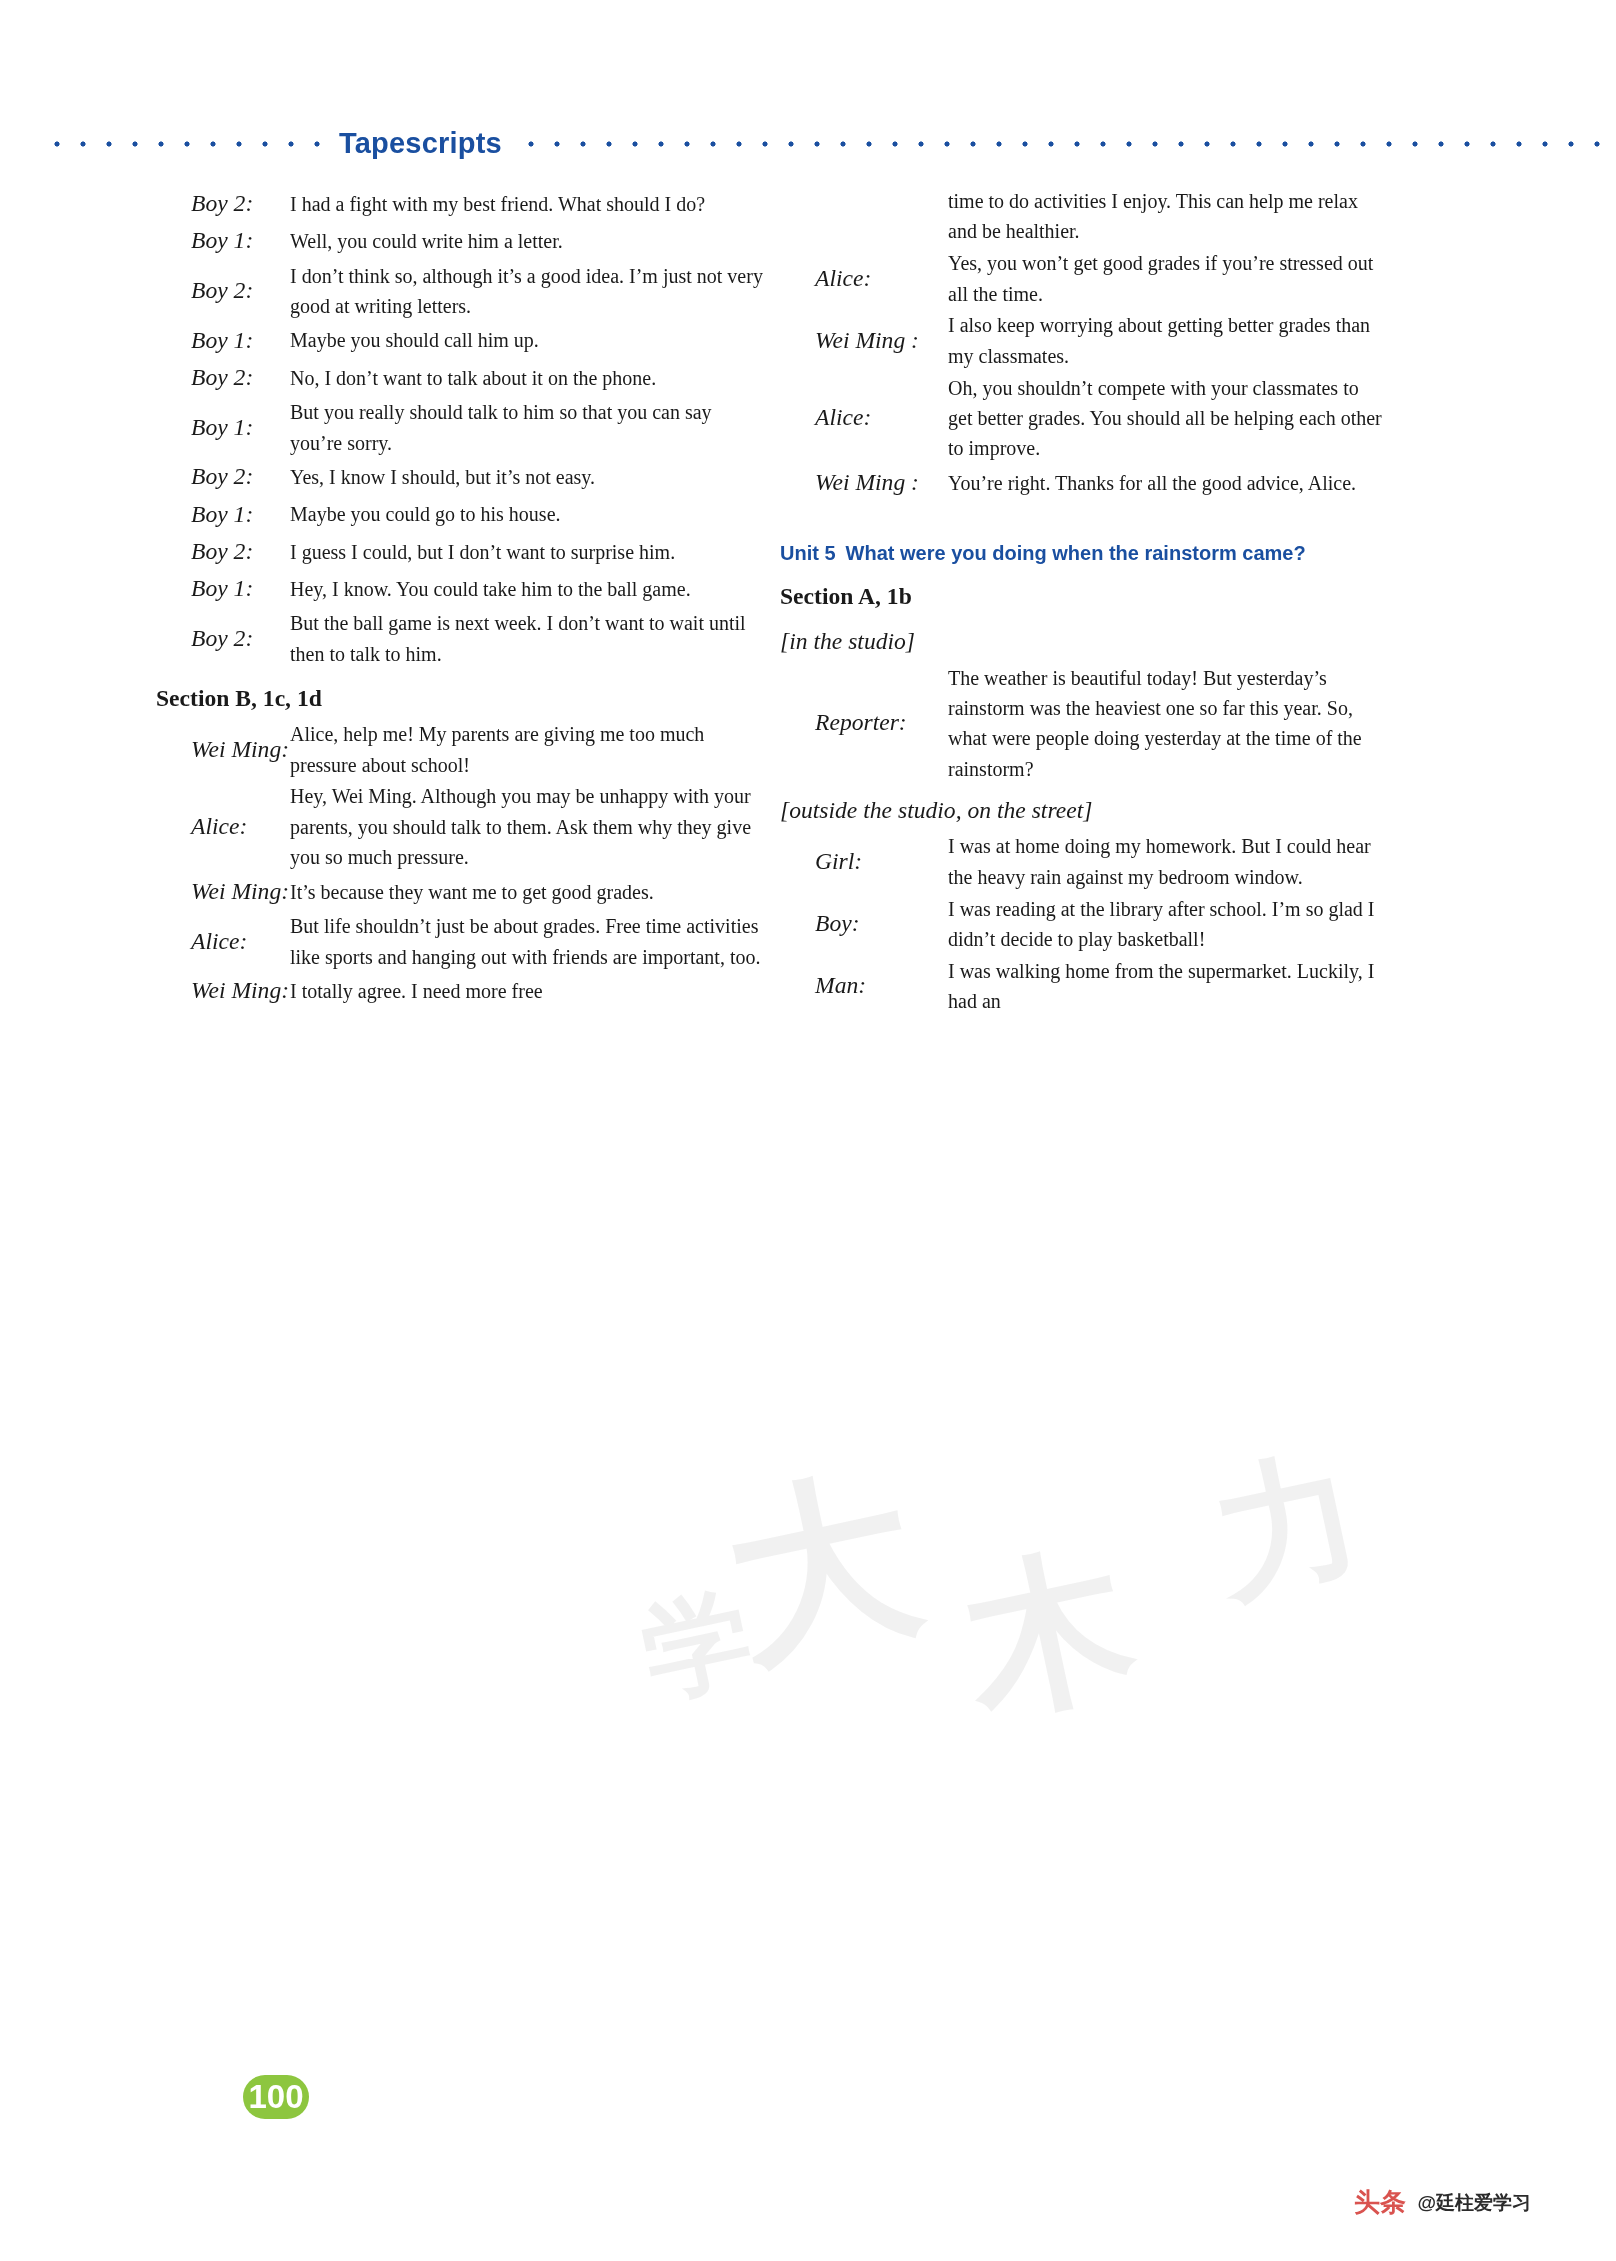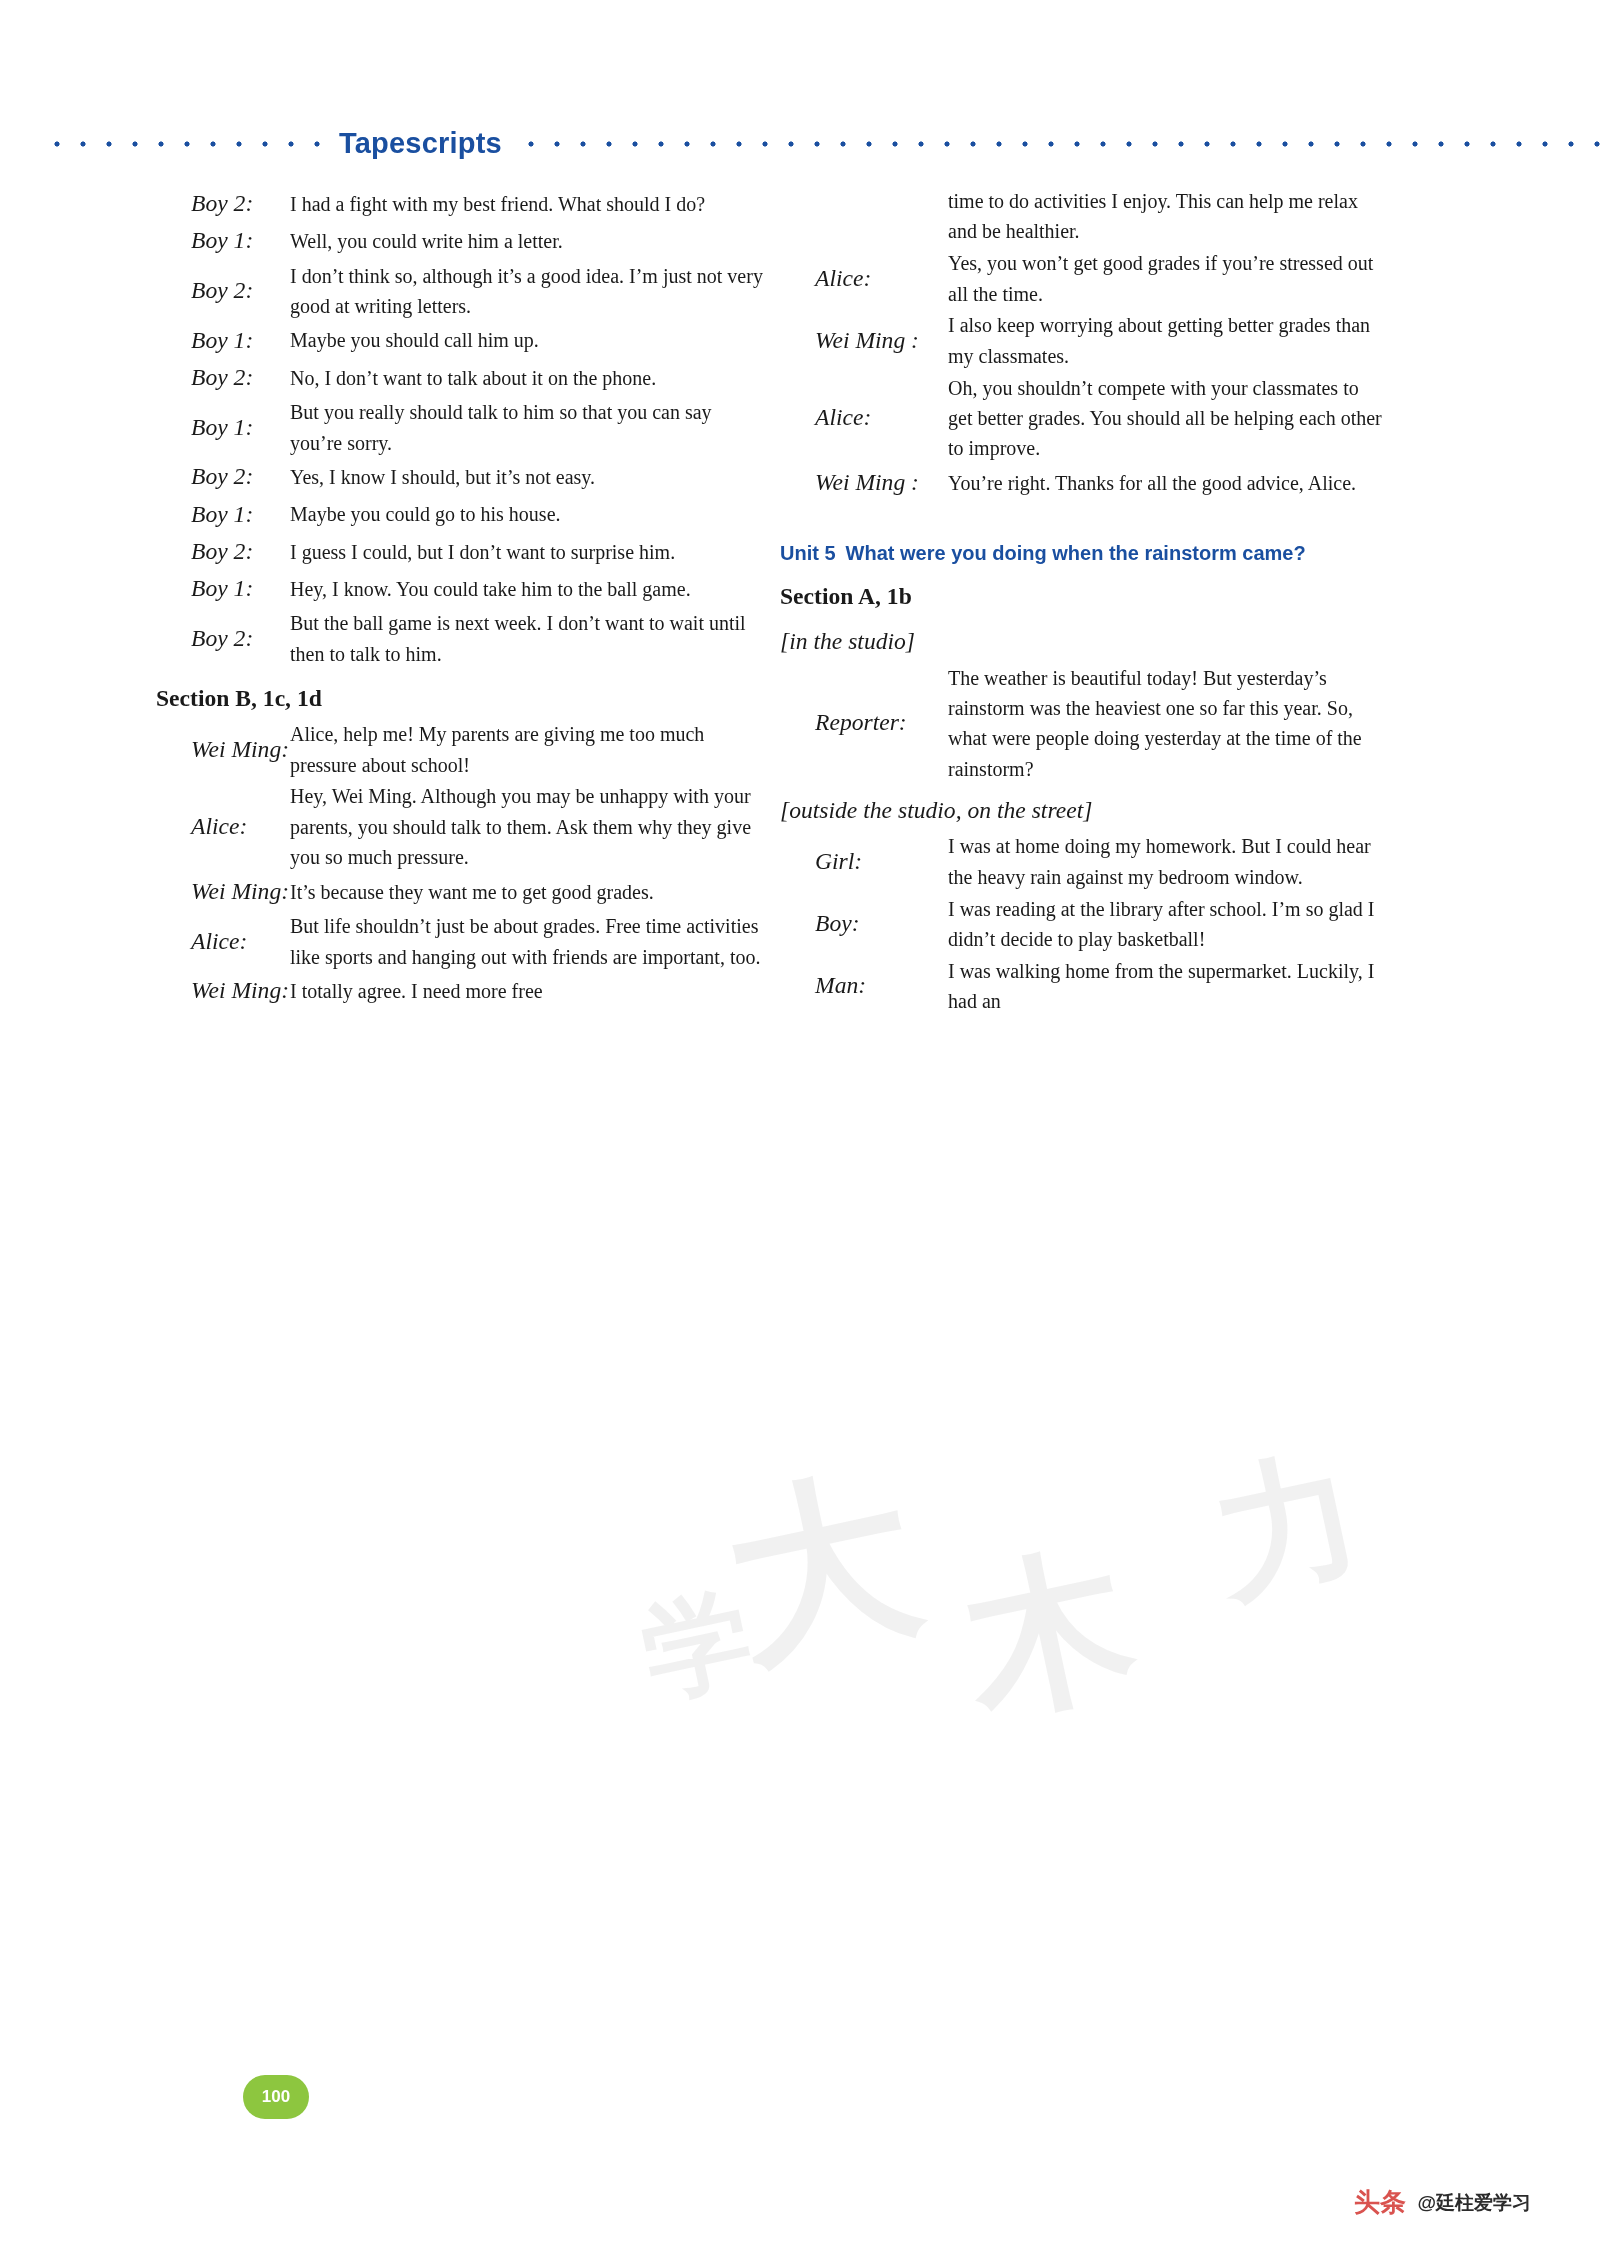--- a/index.html
+++ b/index.html
@@ -118,21 +118,21 @@
     position: absolute;
     left: 243px;
     top: 2075px;
     width: 66px;
     height: 44px;
     border-radius: 22px;
     background: #8dc63f;
     color: #ffffff;
     font-family: "Liberation Sans", sans-serif;
     font-weight: bold;
-    font-size: 17px;
+    font-size: 33px;
     display: flex;
     align-items: center;
     justify-content: center;
   }
 
   
   .wm-char {
     position: absolute;
     color: rgba(120, 120, 120, 0.10);
     font-family: "Liberation Serif", serif;

